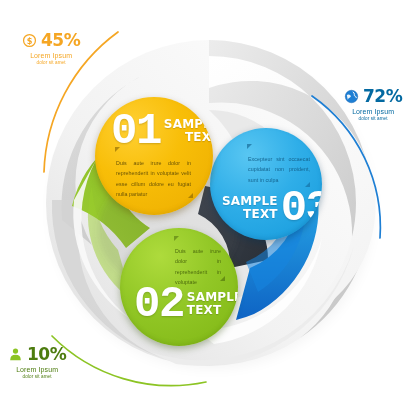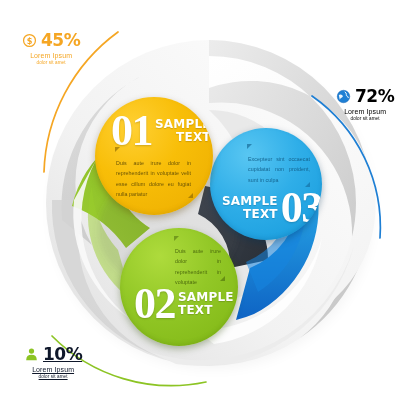--- a/index.html
+++ b/index.html
@@ -68,29 +68,28 @@
     margin-top: 1.5px;
     letter-spacing: 0.1px;
   }
 
   #stat-orange {
     left: 22px;
     top: 32px;
     color: #F5A623;
   }
   #stat-blue {
-    left: 336px;
+    left: 344px;
     top: 88px;
-    color: #000000;
+    color: #0369a1;
   }
   #stat-green {
-    left: 24px;
+    left: 8px;
     top: 346px;
-    color: #0f172a;
-    text-decoration: underline;
+    color: #4d7c0f;
   }
 
   
   .panel {
     position: absolute;
     border-radius: 50%;
     overflow: hidden;
     box-sizing: border-box;
   }
 
@@ -133,21 +132,21 @@
 
   
   .title-block {
     position: absolute;
     display: flex;
     align-items: center;
     gap: 3px;
     color: #ffffff;
   }
   .big-num {
-    font-family: Liberation Serif, serif;
+    font-family: Liberation Mono, monospace;
     font-weight: bold;
     font-size: 44px;
     line-height: 0.82;
     letter-spacing: -1.5px;
     text-shadow: 0 1px 2px rgba(0,0,0,0.18);
   }
   .sample-text {
     font-family: "DejaVu Sans", sans-serif;
     font-weight: bold;
     font-size: 12px;

